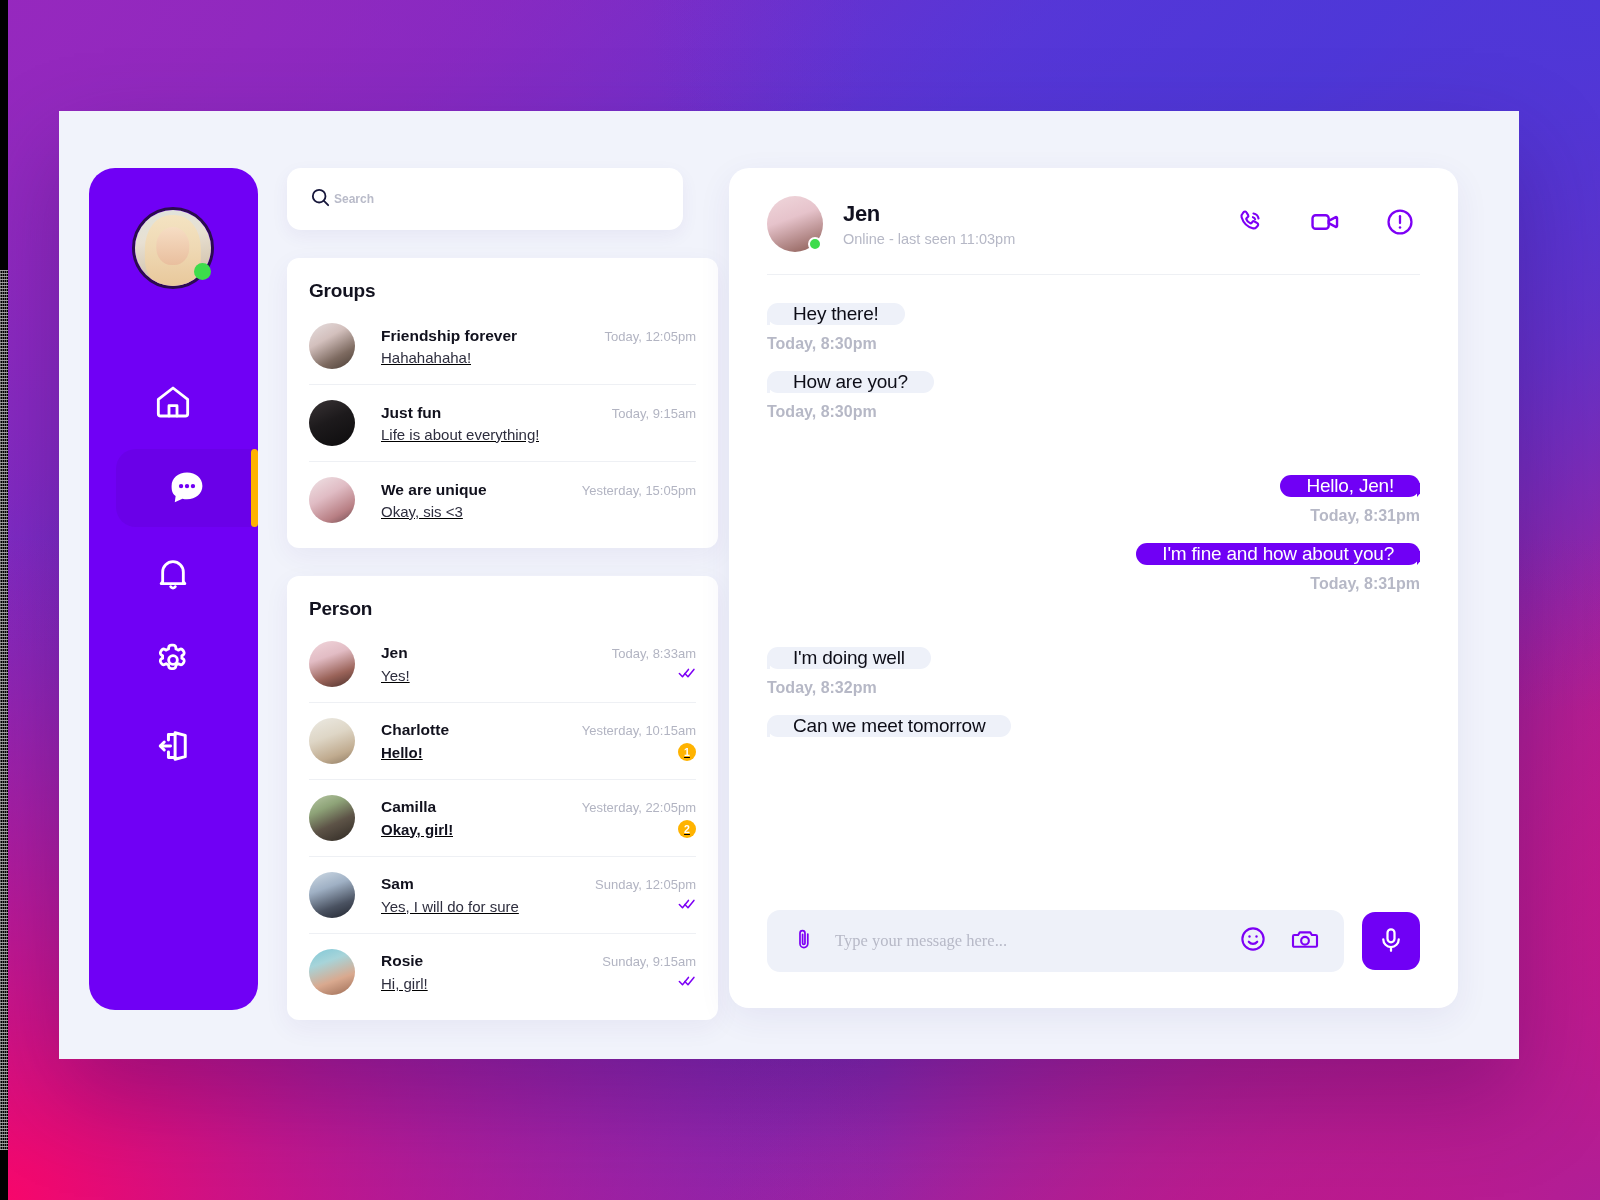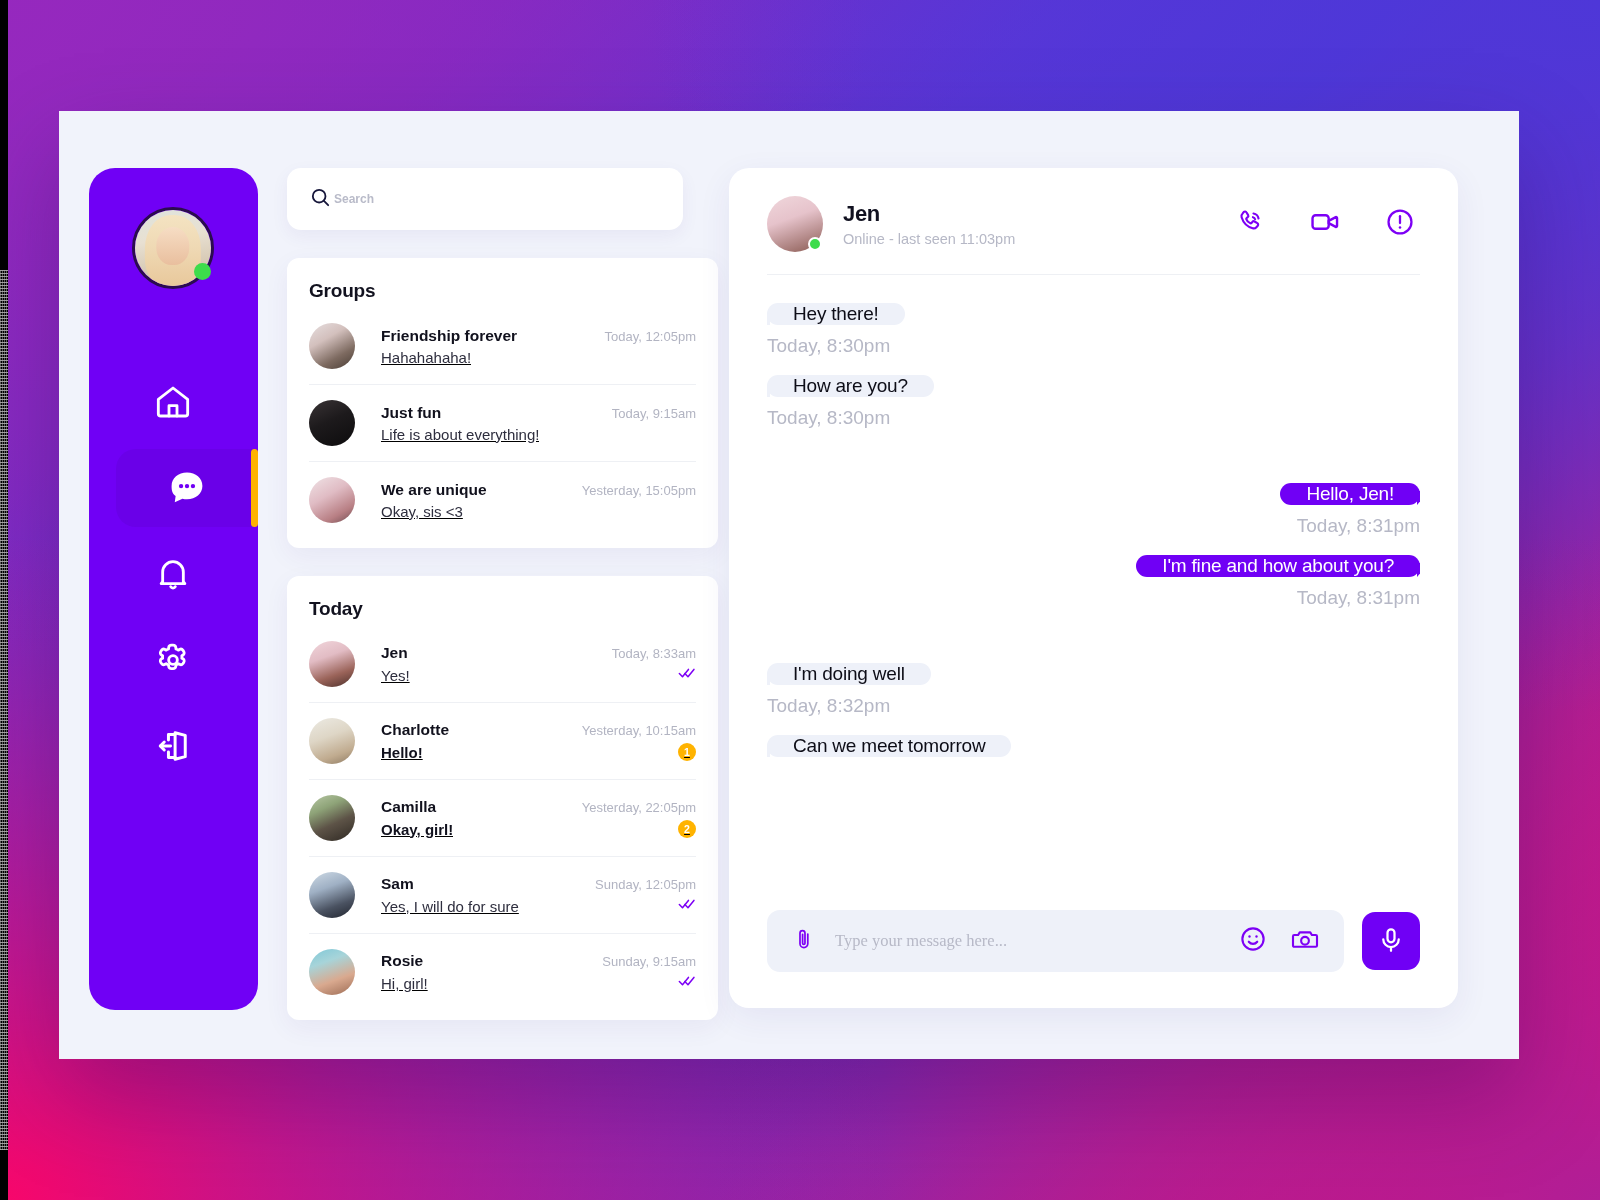--- a/index.html
+++ b/index.html
@@ -332,23 +332,24 @@
   .msg.me .bubble::after {
     content:"";
     position:absolute;
     right: -9px; bottom: 0;
     width: 0; height: 0;
     border-style: solid;
     border-width: 0 0 14px 12px;
     border-color: transparent transparent transparent #7000f5;
   }
   .msg-time {
-    font-size: 19px;
+    font-size: 16px;
     color: #b6b8c6;
     margin-top: 10px;
+    font-weight: bold;
   }
   .sp-lg { height: 36px; }
 
   
   .composer {
     display: flex;
     align-items: center;
     gap: 18px;
     padding: 0 0 36px 0;
   }
@@ -510,21 +511,21 @@
               </span>
               <span class="row-line2">
                 <span class="row-msg">Okay, sis &lt;3</span>
               </span>
             </span>
           </div>
         </div>
     </div>
 
     <div class="card">
-      <div class="card-title">Today</div>
+      <div class="card-title">Person</div>
       <div id="person-list">
           <div class="chat-row">
             <span class="row-av">
               <i style="background:linear-gradient(160deg,#f1d6dc 0%,#e2bcc4 35%,#9a6359 70%,#4a2f2a 100%)"></i>
             </span>
             <span class="row-body">
               <span class="row-line1">
                 <span class="row-name">Jen</span>
                 <span class="row-time">Today, 8:33am</span>
               </span>

